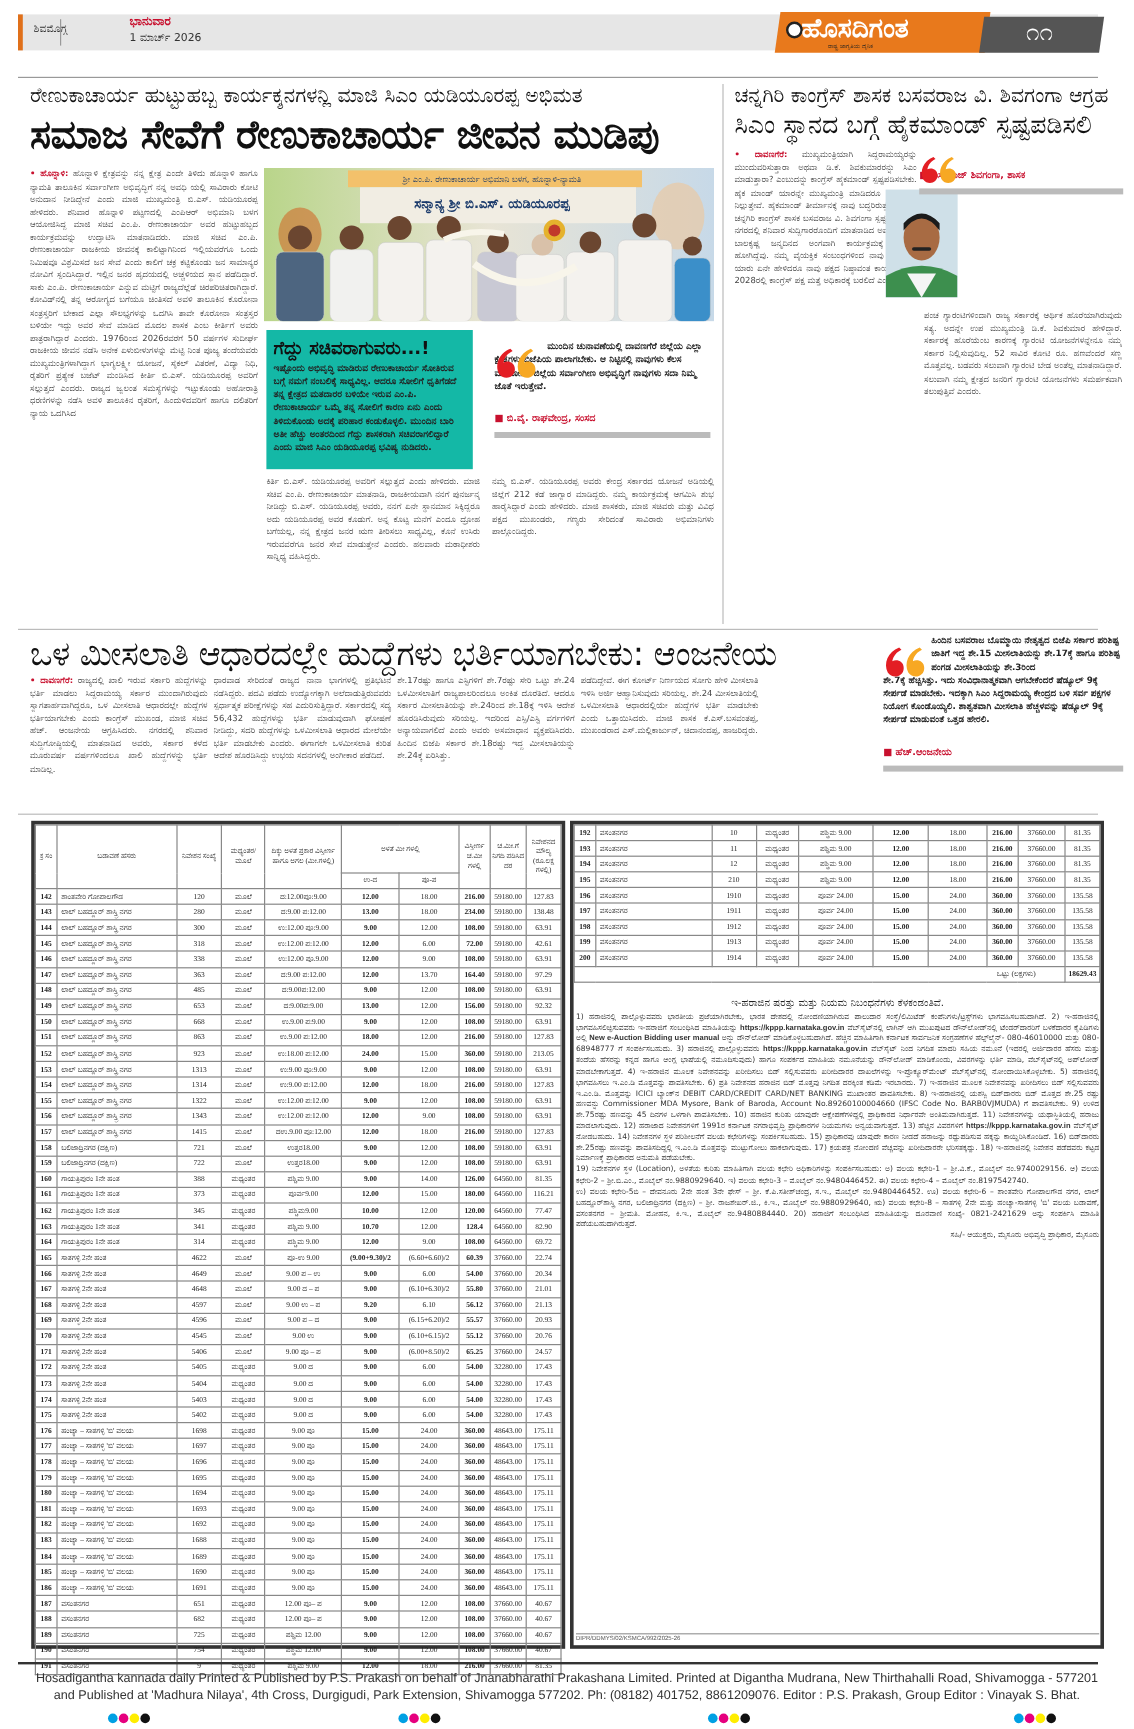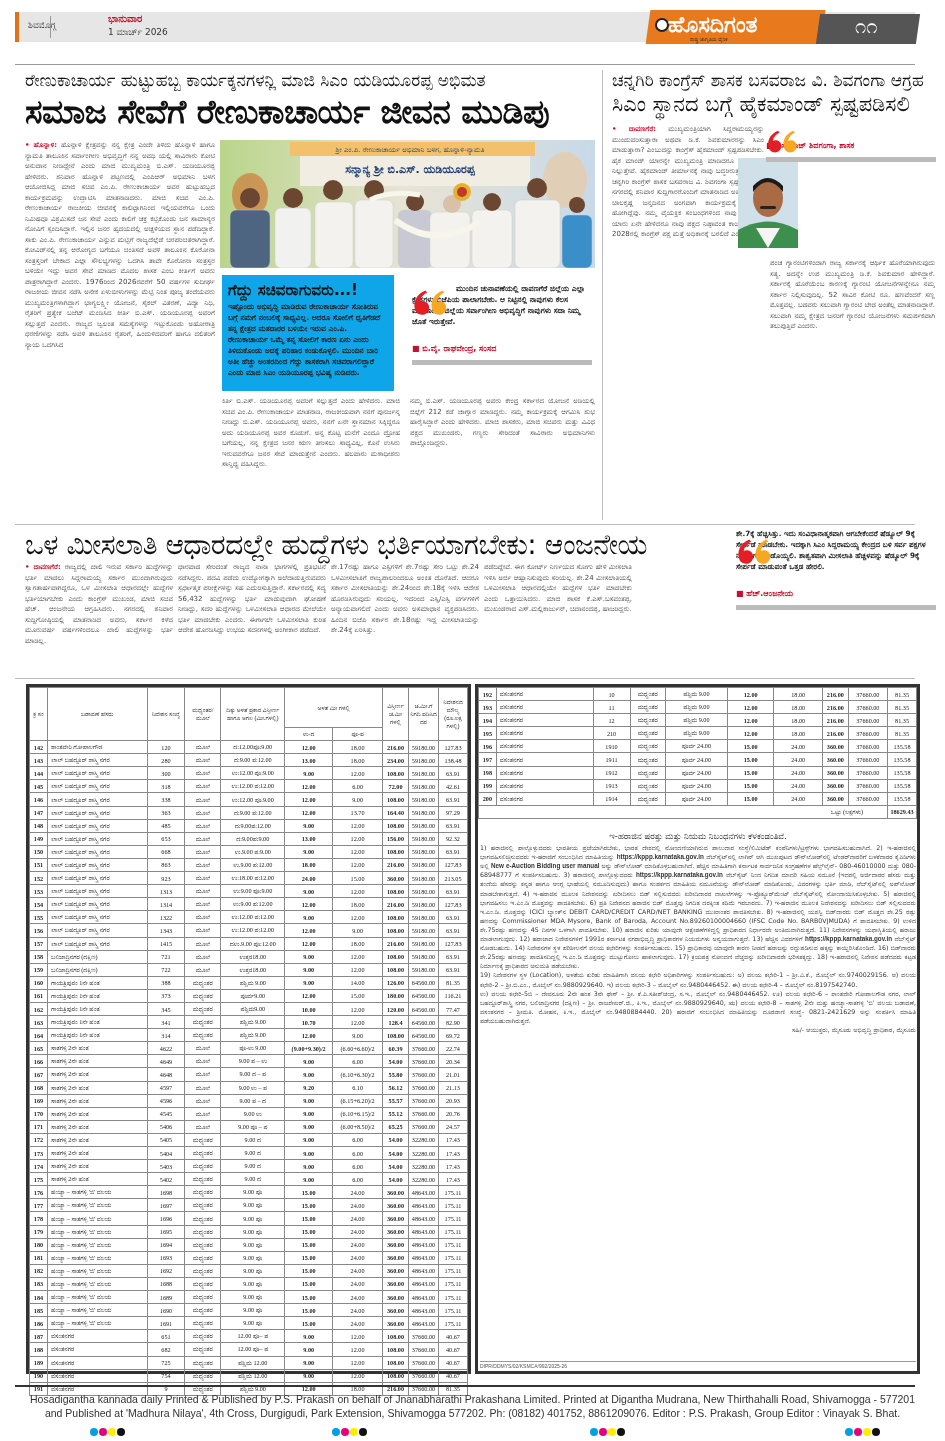--- a/index.html
+++ b/index.html
@@ -18,21 +18,21 @@
 .mast-logo-sub{position:absolute;left:690px;top:36px;color:#222;font-size:5px}
 .mast-logo-icon{position:absolute;left:655px;top:18px;width:14px;height:14px;border-radius:50%;background:#fff;border:2px solid #222}
 .mast-page{position:absolute;left:818px;top:14px;width:100px;height:30px;background:#555;transform:skewX(-8deg)}
 .mast-pageno{position:absolute;left:855px;top:14px;color:#fff;font-size:20px}
 .rule{position:absolute;height:1px;background:#aaa}
 .headline-kicker{position:absolute;font-size:17px;color:#111}
 .headline-main{position:absolute;font-weight:bold;color:#111}
 .body-text{position:absolute;font-size:7px;line-height:10.5px;color:#444;text-align:justify;overflow:hidden}
 .dateline{color:#c8102e;font-weight:bold}
 .photo{position:absolute;overflow:hidden}
-.pink-box{position:absolute;background:#0ea5e9;padding:6px}
+.pink-box{position:absolute;background:#14b8a6;padding:6px}
 .pink-title{font-size:15px;font-weight:bold;color:#111}
 .pink-body{font-size:7.5px;line-height:11px;color:#222;font-weight:bold;margin-top:2px}
 .quote-box{position:absolute}
 .quote-mark{position:absolute;width:38px;height:38px}
 .quote-text{font-size:7.5px;line-height:11px;font-weight:bold;color:#222}
 .quote-attr{font-size:8px;color:#c8102e;font-weight:bold;margin-top:17px}
 .quote-bar{height:5px;background:#bbb;margin-top:6px}
 .table-wrap{position:absolute;border:3px solid #333;background:#fff}
 table{border-collapse:collapse;width:100%;font-family:"Liberation Serif",serif}
 td,th{border:1px solid #888;font-size:6.2px;text-align:center;padding:0 1px;height:13.1px;color:#222}
@@ -178,20 +178,21 @@
 </div>
 <div class="body-text" style="left:178px;top:562px;width:148px;height:112px">ಧಾರವಾಡ ಸೇರಿದಂತೆ ರಾಜ್ಯದ ನಾನಾ ಭಾಗಗಳಲ್ಲಿ ಪ್ರತಿಭಟನೆ ನಡೆಸಿದ್ದರು. ಪದವಿ ಪಡೆದು ಉದ್ಯೋಗಕ್ಕಾಗಿ ಅಲೆದಾಡುತ್ತಿರುವವರು ಸ್ಪರ್ಧಾತ್ಮಕ ಪರೀಕ್ಷೆಗಳನ್ನು ಸಹ ಎದುರಿಸುತ್ತಿದ್ದಾರೆ. ಸರ್ಕಾರದಲ್ಲಿ ಸದ್ಯ 56,432 ಹುದ್ದೆಗಳನ್ನು ಭರ್ತಿ ಮಾಡುವುದಾಗಿ ಘೋಷಣೆ ನೀಡಿದ್ದು, ಸದರಿ ಹುದ್ದೆಗಳನ್ನು ಒಳಮೀಸಲಾತಿ ಆಧಾರದ ಮೇಲೆಯೇ ಭರ್ತಿ ಮಾಡಬೇಕು ಎಂದರು. ಈಗಾಗಲೇ ಒಳಮೀಸಲಾತಿ ಕುರಿತ ಆದೇಶ ಹೊರಡಿಸಿದ್ದು ಉಭಯ ಸದನಗಳಲ್ಲಿ ಅಂಗೀಕಾರ ಪಡೆದಿದೆ.</div>
 <div class="body-text" style="left:331px;top:562px;width:148px;height:112px">ಶೇ.17ರಷ್ಟು ಹಾಗೂ ಎಸ್ಟಿಗಳಿಗೆ ಶೇ.7ರಷ್ಟು ಸೇರಿ ಒಟ್ಟು ಶೇ.24 ಒಳಮೀಸಲಾತಿಗೆ ರಾಜ್ಯಪಾಲರಿಂದಲೂ ಅಂಕಿತ ದೊರೆತಿದೆ. ಆದರೂ ಸರ್ಕಾರ ಮೀಸಲಾತಿಯನ್ನು ಶೇ.24ರಿಂದ ಶೇ.18ಕ್ಕೆ ಇಳಿಸಿ ಆದೇಶ ಹೊರಡಿಸಿರುವುದು ಸರಿಯಲ್ಲ. ಇದರಿಂದ ಎಸ್ಸಿ/ಎಸ್ಟಿ ವರ್ಗಗಳಿಗೆ ಅನ್ಯಾಯವಾಗಲಿದೆ ಎಂದು ಅವರು ಅಸಮಾಧಾನ ವ್ಯಕ್ತಪಡಿಸಿದರು. ಹಿಂದಿನ ಬಿಜೆಪಿ ಸರ್ಕಾರ ಶೇ.18ರಷ್ಟು ಇದ್ದ ಮೀಸಲಾತಿಯನ್ನು ಶೇ.24ಕ್ಕೆ ಏರಿಸಿತ್ತು.</div>
 <div class="body-text" style="left:484px;top:562px;width:148px;height:112px">ಪಡೆದಿದ್ದೇವೆ. ಈಗ ಕೋರ್ಟ್ ನಿರ್ಣಯದ ಸೋಗು ಹೇಳಿ ಮೀಸಲಾತಿ ಇಳಿಸಿ ಅರ್ಜಿ ಆಹ್ವಾನಿಸುವುದು ಸರಿಯಲ್ಲ. ಶೇ.24 ಮೀಸಲಾತಿಯಲ್ಲಿ ಒಳಮೀಸಲಾತಿ ಆಧಾರದಲ್ಲಿಯೇ ಹುದ್ದೆಗಳ ಭರ್ತಿ ಮಾಡಬೇಕು ಎಂದು ಒತ್ತಾಯಿಸಿದರು. ಮಾಜಿ ಶಾಸಕ ಕೆ.ಎಸ್.ಬಸವಂತಪ್ಪ, ಮುಖಂಡರಾದ ಎಸ್.ಮಲ್ಲಿಕಾರ್ಜುನ್, ಚಿದಾನಂದಪ್ಪ, ಹಾಜರಿದ್ದರು.</div>
 
 <div class="quote-box" style="left:736px;top:528px;width:200px">
   <svg class="quote-mark" style="left:0;top:4px" viewBox="0 0 40 40">
     <path d="M14 8 C4 12 0 22 4 30 C8 36 18 34 18 26 C18 20 12 18 8 20 C9 15 12 12 16 10 Z" fill="#e31e24"></path>
     <path d="M32 8 C22 12 18 22 22 30 C26 36 36 34 36 26 C36 20 30 18 26 20 C27 15 30 12 34 10 Z" fill="#f7a823"></path>
   </svg>
+  <div class="quote-text" style="padding-left:40px;font-size:7.3px;line-height:11px">ಹಿಂದಿನ ಬಸವರಾಜ ಬೊಮ್ಮಾಯಿ ನೇತೃತ್ವದ ಬಿಜೆಪಿ ಸರ್ಕಾರ ಪರಿಶಿಷ್ಟ ಜಾತಿಗೆ ಇದ್ದ ಶೇ.15 ಮೀಸಲಾತಿಯನ್ನು ಶೇ.17ಕ್ಕೆ ಹಾಗೂ ಪರಿಶಿಷ್ಟ ಪಂಗಡ ಮೀಸಲಾತಿಯನ್ನು ಶೇ.3ರಿಂದ</div>
   <div class="quote-text" style="font-size:7.3px;line-height:11px">ಶೇ.7ಕ್ಕೆ ಹೆಚ್ಚಿಸಿತ್ತು. ಇದು ಸಂವಿಧಾನಾತ್ಮಕವಾಗಿ ಆಗಬೇಕೆಂದರೆ ಷೆಡ್ಯೂಲ್ 9ಕ್ಕೆ ಸೇರ್ಪಡೆ ಮಾಡಬೇಕು. ಇದಕ್ಕಾಗಿ ಸಿಎಂ ಸಿದ್ದರಾಮಯ್ಯ ಕೇಂದ್ರದ ಬಳಿ ಸರ್ವ ಪಕ್ಷಗಳ ನಿಯೋಗ ಕೊಂಡೊಯ್ಯಲಿ. ಶಾಶ್ವತವಾಗಿ ಮೀಸಲಾತಿ ಹೆಚ್ಚಳವನ್ನು ಷೆಡ್ಯೂಲ್ 9ಕ್ಕೆ ಸೇರ್ಪಡೆ ಮಾಡುವಂತೆ ಒತ್ತಡ ಹೇರಲಿ.</div>
   <div class="quote-attr">■ ಹೆಚ್.ಆಂಜನೇಯ</div>
   <div class="quote-bar"></div>
 </div>
 
 <div class="rule" style="left:15px;top:678px;width:900px;background:#bbb"></div>
 
 <div class="table-wrap" style="left:26px;top:684px;width:445px;height:690px">
   <table>
     <colgroup>

